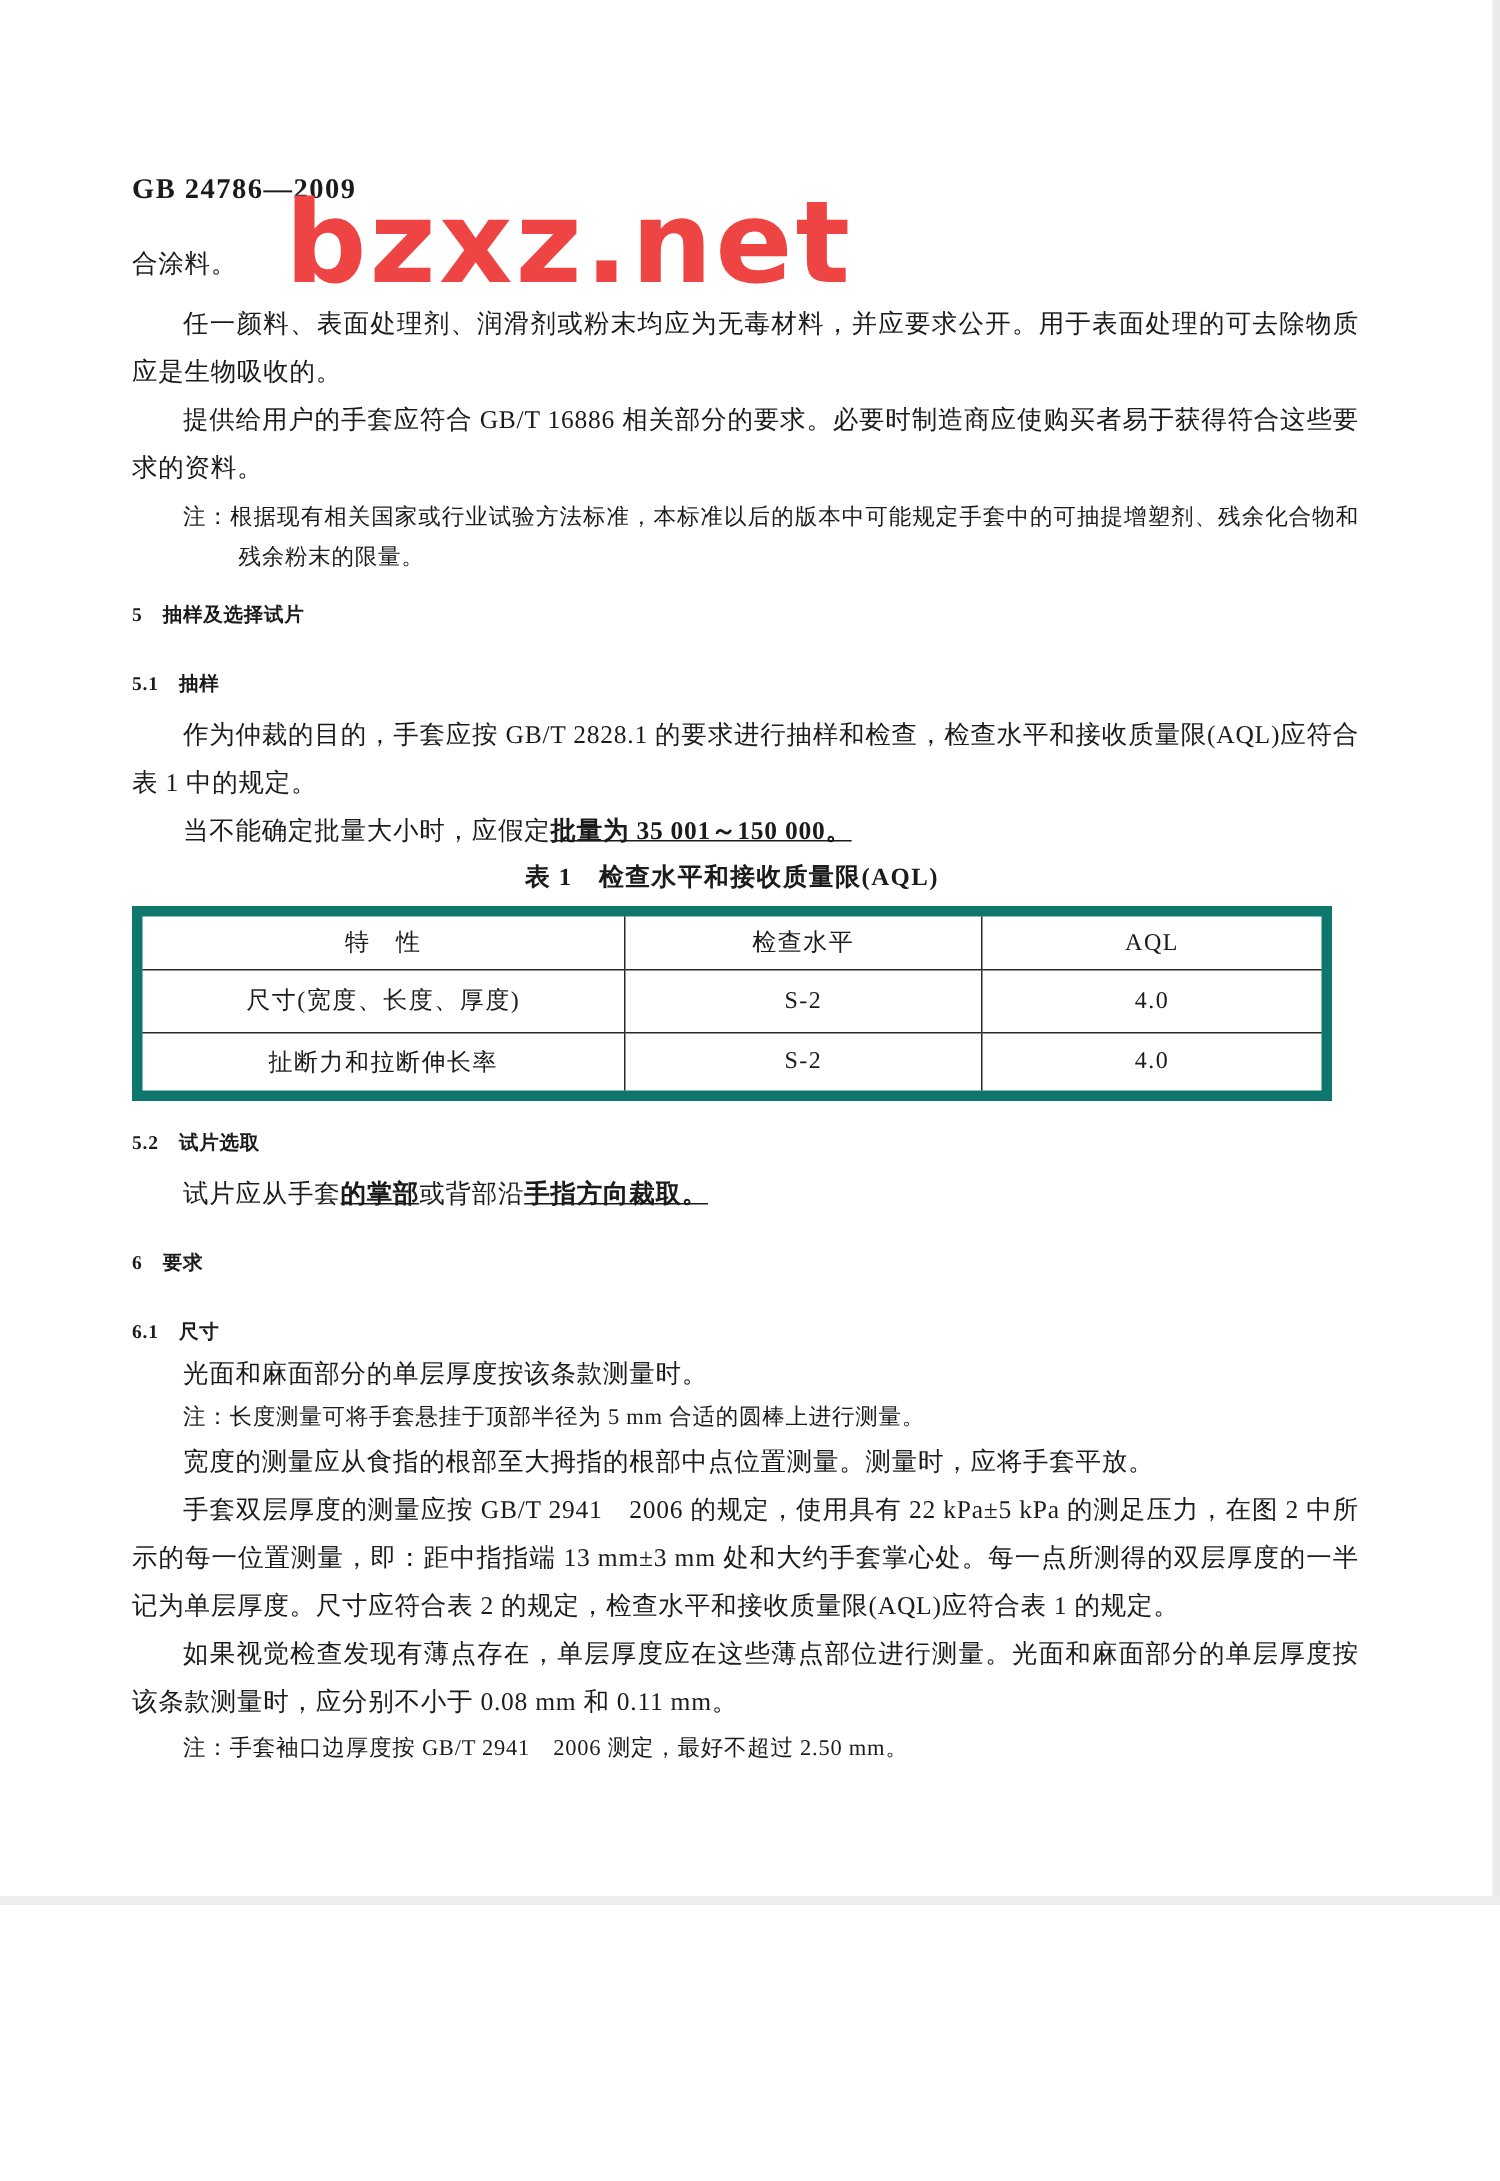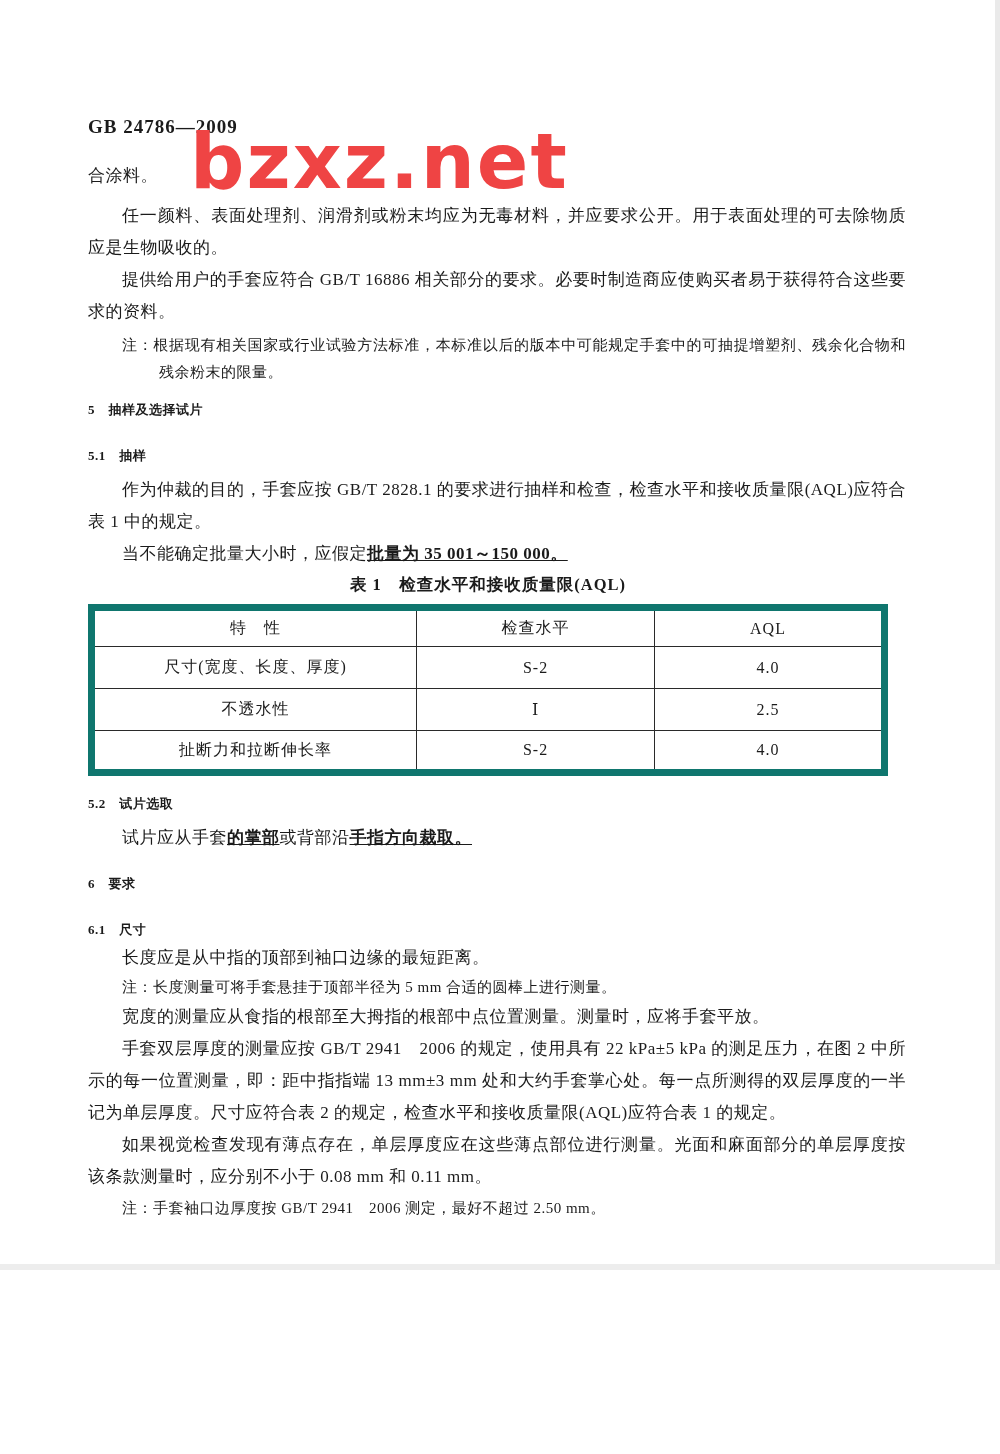--- a/index.html
+++ b/index.html
@@ -101,39 +101,34 @@
           <th class="c3">AQL</th>
         </tr>
       </thead>
       <tbody>
         <tr>
           <td>尺寸(宽度、长度、厚度)</td>
           <td>S-2</td>
           <td>4.0</td>
         </tr>
         <tr>
-          <td>不透水性</td>
-          <td>Ⅰ</td>
-          <td>2.5</td>
-        </tr>
-        <tr>
           <td>扯断力和拉断伸长率</td>
           <td>S-2</td>
           <td>4.0</td>
         </tr>
       </tbody>
     </table>
 
     <h3 class="sec mt16">5.2　试片选取</h3>
     <p class="body mt6"><span>试片应从手套</span><span class="b">的掌部</span><span>或背部沿</span><span class="b">手指方向裁取。</span></p>
 
     <h3 class="sec mt18">6　要求</h3>
     <h3 class="sec mt22">6.1　尺寸</h3>
 
-    <p class="body">长度应是从中指的顶部到袖口边缘的最短距离。</p>
+    <p class="body">光面和麻面部分的单层厚度按该条款测量时。</p>
     <div class="note">注：长度测量可将手套悬挂于顶部半径为 5 mm 合适的圆棒上进行测量。</div>
     <p class="body">宽度的测量应从食指的根部至大拇指的根部中点位置测量。测量时，应将手套平放。</p>
     <p class="body">手套双层厚度的测量应按 GB/T 2941　2006 的规定，使用具有 22 kPa±5 kPa 的测足压力，在图 2 中所示的每一位置测量，即：距中指指端 13 mm±3 mm 处和大约手套掌心处。每一点所测得的双层厚度的一半记为单层厚度。尺寸应符合表 2 的规定，检查水平和接收质量限(AQL)应符合表 1 的规定。</p>
     <p class="body">如果视觉检查发现有薄点存在，单层厚度应在这些薄点部位进行测量。光面和麻面部分的单层厚度按该条款测量时，应分别不小于 0.08 mm 和 0.11 mm。</p>
     <div class="note mt2">注：手套袖口边厚度按 GB/T 2941　2006 测定，最好不超过 2.50 mm。</div>
 
   </div>
 
   <div class="page-num">2</div>
 

